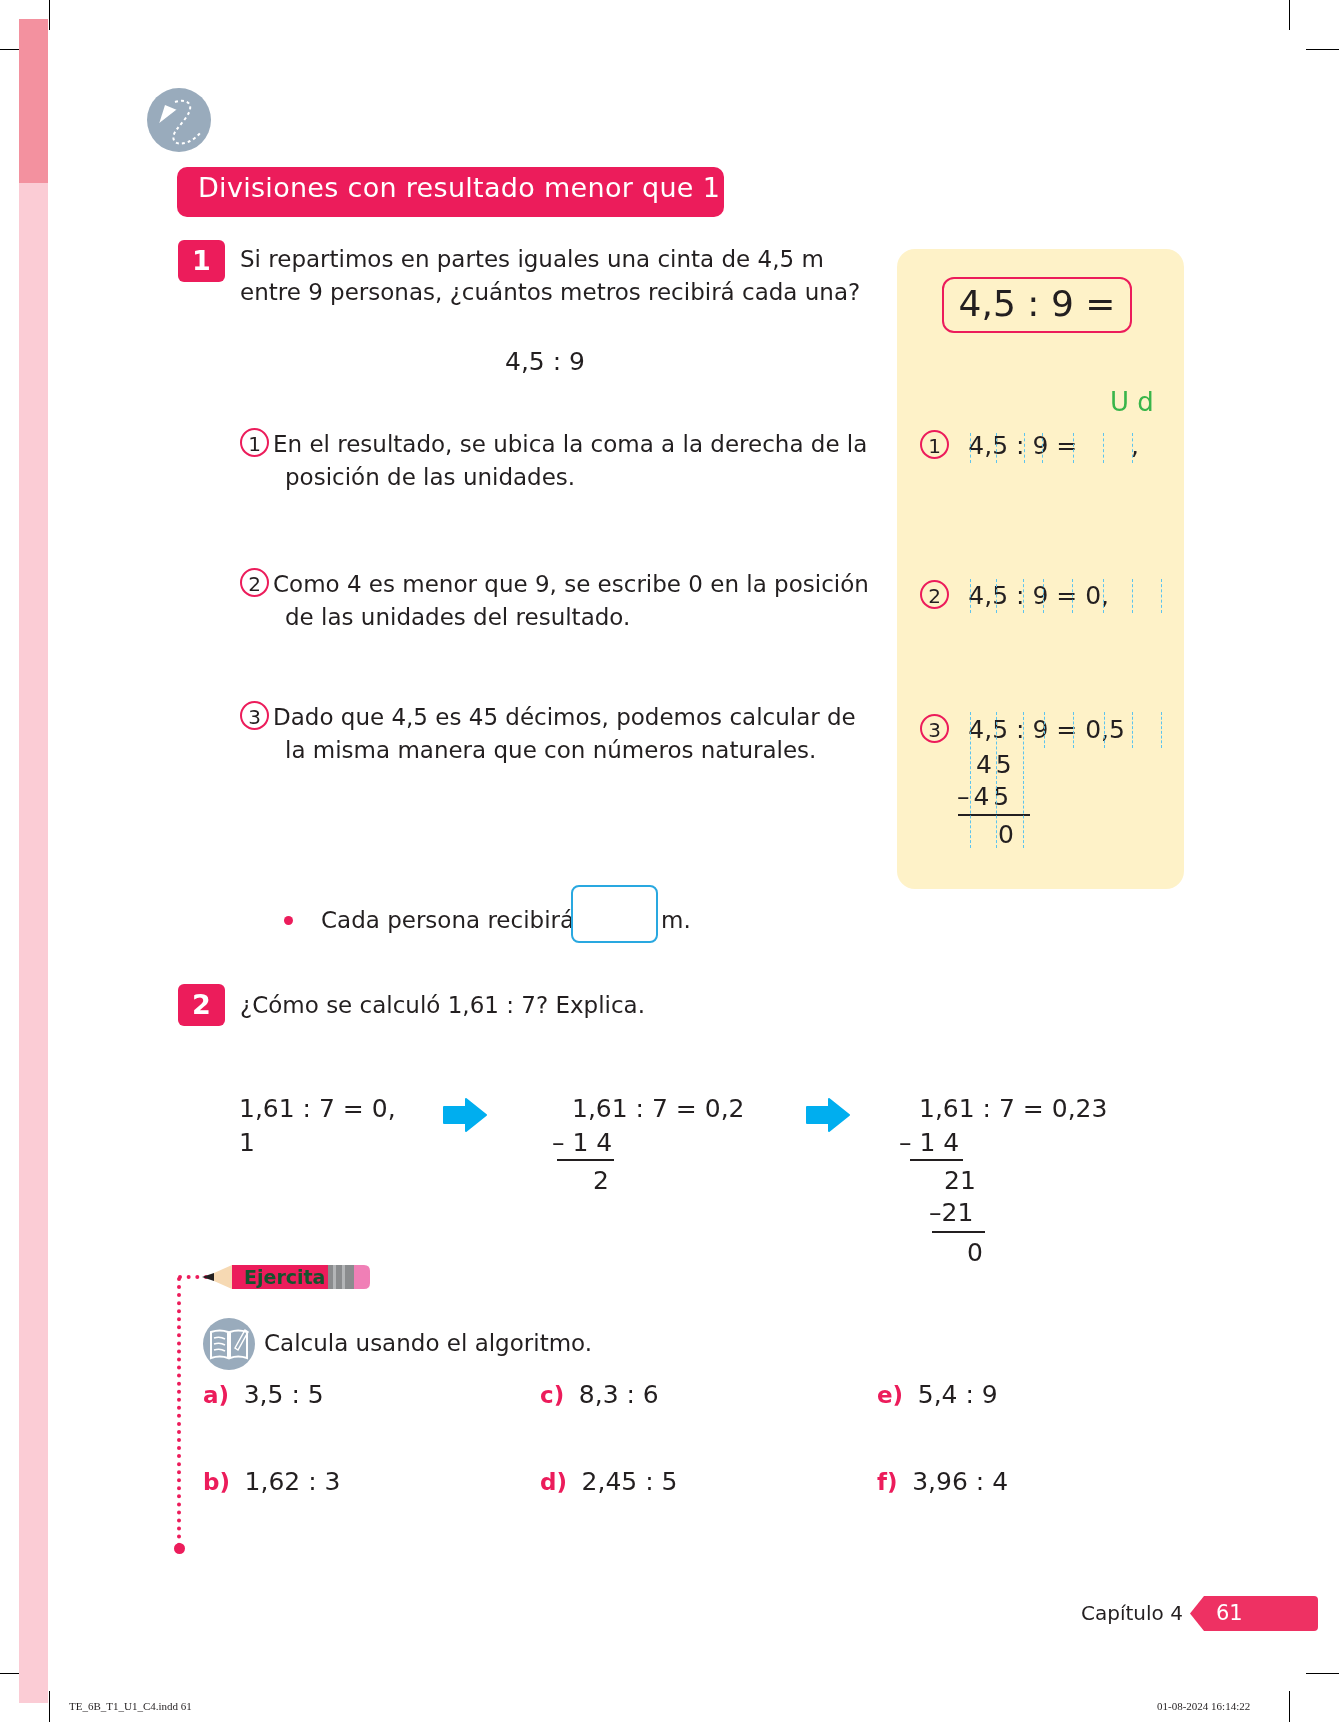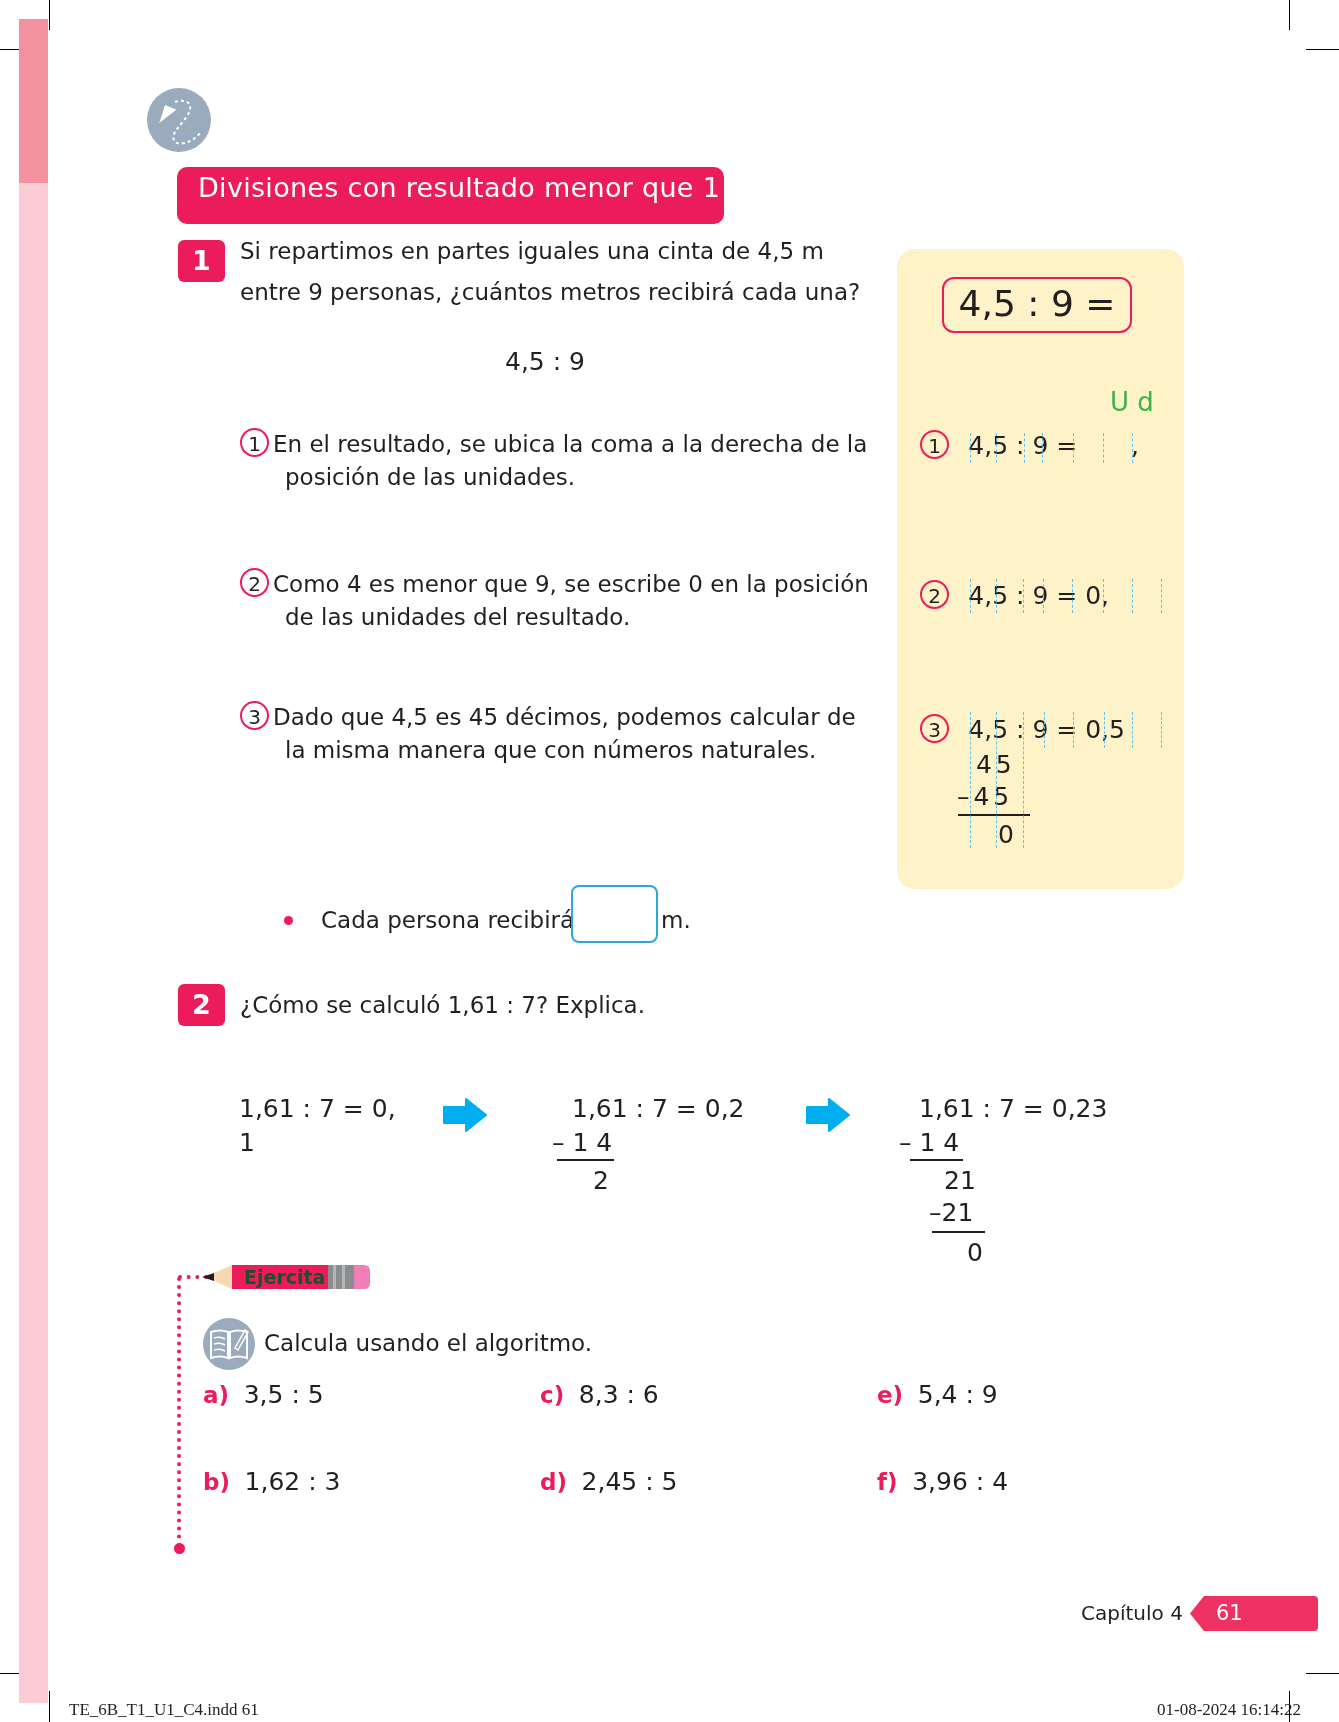--- a/index.html
+++ b/index.html
@@ -2,42 +2,42 @@
 <html><head>
 <meta charset="utf-8">
 <style>
   html, body { margin:0; padding:0; }
   body { width:1339px; height:1722px; position:relative; background:#ffffff; overflow:hidden;
          font-family:"DejaVu Sans", sans-serif; color:#231f20; }
   .abs { position:absolute; }
   .crop { position:absolute; background:#000; }
   .strip-top { position:absolute; left:19px; top:19px; width:29px; height:164px; background:#f3919f; }
   .strip-bot { position:absolute; left:19px; top:183px; width:29px; height:1520px; background:#fbccd5; }
-  .title-banner { position:absolute; left:177px; top:167px; width:547px; height:57px; background:#ec1c5b;
+  .title-banner { position:absolute; left:177px; top:167px; width:547px; height:50px; background:#ec1c5b;
          border-radius:10px; color:#fff; font-size:27px; line-height:41px; padding-left:21px; box-sizing:border-box; letter-spacing:0.3px; }
   .badge { position:absolute; width:47px; height:42px; background:#ec1c5b; border-radius:6px; color:#fff;
          font-weight:bold; font-size:27px; text-align:center; line-height:42px; }
   .txt { position:absolute; font-size:23px; line-height:33px; white-space:nowrap; }
   .circ { display:inline-block; width:29px; height:29px; border:2px solid #ec1c5b; border-radius:50%;
          text-align:center; line-height:29px; font-size:20px; box-sizing:border-box; margin-right:4px; vertical-align:1px; }
   .yellow-box { position:absolute; left:897px; top:249px; width:287px; height:640px; background:#fef2c8; border-radius:18px; }
   .eq-box { position:absolute; left:942px; top:277px; width:190px; height:56px; border:2.5px solid #ec1c5b;
          border-radius:12px; box-sizing:border-box; text-align:center; font-size:36px; line-height:50px; color:#231f20; }
   .ud { position:absolute; color:#39b54a; font-size:26px; }
   .guide { position:absolute; border-left:1.5px dashed #5cc4ee; }
   .mono { font-family:"DejaVu Sans", sans-serif; font-size:25px; }
   .answer-box { position:absolute; left:571px; top:885px; width:87px; height:58px; border:2.5px solid #29a8e0; border-radius:8px; box-sizing:border-box; }
   .bullet { position:absolute; width:9px; height:9px; border-radius:50%; background:#ec1c5b; }
   .hline { position:absolute; background:#231f20; height:2px; }
   .ex-label { color:#ec1c5b; font-weight:bold; }
   .dotline { position:absolute; border-left:4px dotted #ec1c5b; }
   .dothline { position:absolute; border-top:4px dotted #ec1c5b; }
   .page-tab { position:absolute; left:1190px; top:1596px; width:128px; height:35px; background:#ee3163;
          clip-path:polygon(14px 0, 100% 0, 100% 100%, 14px 100%, 0 50%); border-radius:0 4px 4px 0; color:#fff; font-size:21px; line-height:35px; }
-  .footer { position:absolute; font-family:"Liberation Serif", serif; font-size:17px; color:#231f20; }
+  .footer { position:absolute; font-family:"Liberation Serif", serif; font-size:11px; color:#231f20; }
 </style>
 </head>
 <body>
 
 <div class="crop" style="left:49px;top:0;width:1px;height:30px;"></div>
 <div class="crop" style="left:0;top:49px;width:31px;height:1px;"></div>
 <div class="crop" style="left:1289px;top:0;width:1px;height:30px;"></div>
 <div class="crop" style="left:1306px;top:49px;width:33px;height:1px;"></div>
 <div class="crop" style="left:0;top:1673px;width:31px;height:1px;"></div>
 <div class="crop" style="left:49px;top:1691px;width:1px;height:31px;"></div>
@@ -52,21 +52,21 @@
     <circle cx="32" cy="32" r="32" fill="#99abbc"></circle>
     <path d="M12 36 L18 17 L30 22 Z" fill="#fff"></path>
     <path d="M12 36 L30 22" stroke="#99abbc" stroke-width="1.2"></path>
     <path d="M28 14 C40 10, 48 16, 40 28 C34 38, 22 46, 28 54 C34 58, 46 54, 54 44" fill="none" stroke="#fff" stroke-width="2" stroke-dasharray="3 3"></path>
   </svg>
 </div>
 
 <div class="title-banner">Divisiones con resultado menor que 1</div>
 
 <div class="badge" style="left:178px;top:240px;">1</div>
-<div class="txt" style="left:240px;top:235px;">Si repartimos en partes iguales una cinta de 4,5 m</div>
+<div class="txt" style="left:240px;top:243px;">Si repartimos en partes iguales una cinta de 4,5 m</div>
 <div class="txt" style="left:240px;top:276px;">entre 9 personas, ¿cuántos metros recibirá cada una?</div>
 <div class="txt mono" style="left:505px;top:345px;">4,5  :  9</div>
 
 <div class="txt" style="left:240px;top:428px;">
   <span class="circ">1</span><span>En el resultado, se ubica la coma a la derecha de la</span>
 </div>
 <div class="txt" style="left:285px;top:461px;">posición de las unidades.</div>
 
 <div class="txt" style="left:240px;top:568px;">
   <span class="circ">2</span><span>Como 4 es menor que 9, se escribe 0 en la posición</span>

